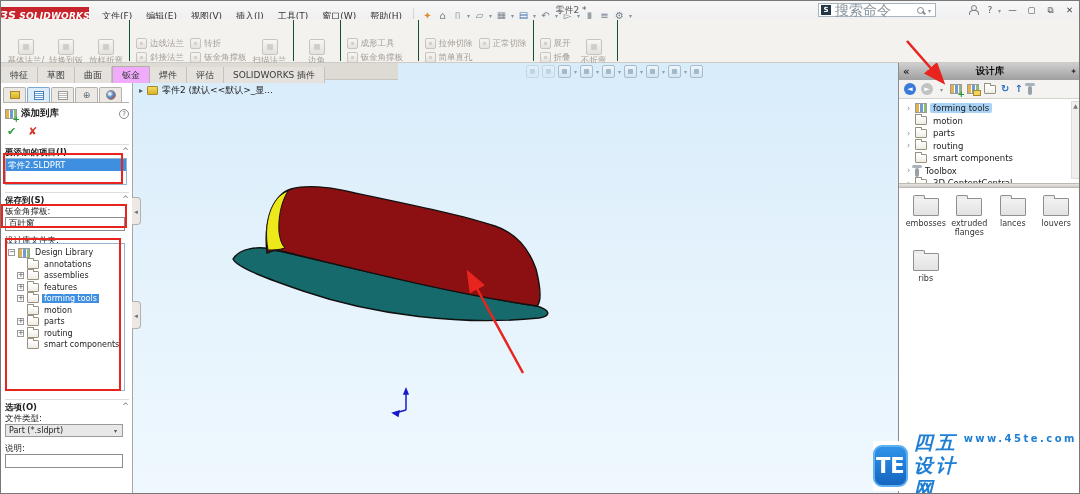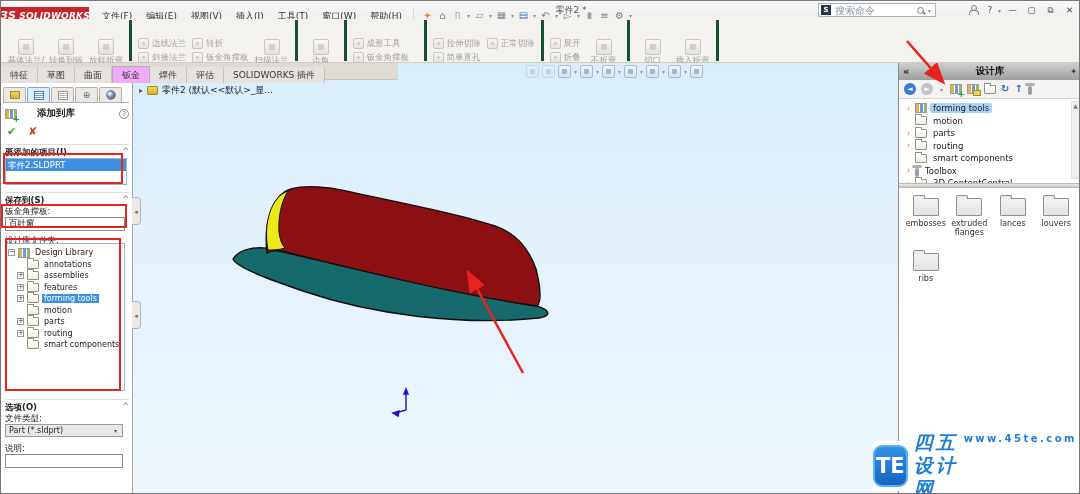--- a/index.html
+++ b/index.html
@@ -14,34 +14,34 @@
   .menu{font-size:9px;color:#333;padding:0 7px;line-height:18px;cursor:default;}
   .qa{display:flex;align-items:center;margin-left:4px;border-left:1px solid #d8d6d3;padding-left:6px;}
   .qab{font-size:10px;color:#76828e;width:15px;text-align:center;line-height:16px;}
   .qa-pin{color:#e08a2d;}
   .qa-print{color:#3a6fb0;}
   .qa-rebuild{color:#9aa2aa;}
   .dd{font-size:6px;color:#8a939c;width:7px;text-align:center;}
   .doc-title{position:absolute;left:505px;top:0;width:130px;text-align:center;font-size:9px;color:#555;line-height:18px;}
   .search{position:absolute;right:145px;top:2px;width:118px;height:14px;background:#fff;border:1px solid #aab4bc;display:flex;align-items:center;padding:0 2px;gap:2px;}
   .swbadge{width:10px;height:10px;background:#253746;color:#fff;font-size:7px;font-weight:bold;text-align:center;line-height:10px;flex:none;}
-  .search input{border:none;outline:none;flex:1;min-width:0;font-size:10px;color:#444;background:transparent;}
+  .search input{border:none;outline:none;flex:1;min-width:0;font-size:14px;color:#444;background:transparent;}
   .search input::placeholder{color:#8a949c;}
   .lens{width:7px;height:7px;border:1.5px solid #7d8a94;border-radius:50%;position:relative;flex:none;}
   .lens::after{content:"";position:absolute;width:4px;height:1.5px;background:#7d8a94;transform:rotate(45deg);right:-3px;bottom:-1px;}
   .winctl{position:absolute;right:2px;top:0;height:18px;display:flex;align-items:center;}
   .person{width:10px;height:10px;position:relative;margin-right:6px;}
   .person::before{content:"";position:absolute;left:3px;top:0;width:4px;height:4px;border:1px solid #7a828a;border-radius:50%;}
   .person::after{content:"";position:absolute;left:1px;top:5px;width:8px;height:4px;border:1px solid #7a828a;border-bottom:none;border-radius:4px 4px 0 0;}
   .helpbtn{font-size:9px;color:#555;width:12px;text-align:center;}
   .winbtn{font-size:8.5px;color:#444;width:19px;text-align:center;line-height:18px;}
 
   
   .ribbon{position:absolute;left:0;top:18px;width:1080px;height:44px;background:#f4f2ef;border-bottom:1px solid #cfccc8;display:flex;align-items:stretch;padding:1px 0 1px 2px;}
-  .rb-group{display:flex;gap:2px;padding:17px 4px;border-right:3px solid #14532d;align-items:flex-start;}
+  .rb-group{display:flex;gap:2px;padding:17px 4px;border-right:1px solid #14532d;align-items:flex-start;}
   .rb-col{display:flex;flex-direction:column;gap:1px;}
   .rb-row{display:flex;gap:2px;}
   .rb-small{display:flex;align-items:center;gap:3px;height:13px;padding:0 2px;}
   .rb-lbl{font-size:8.5px;color:#a49e96;white-space:nowrap;line-height:9px;}
   .mini-ic{width:11px;height:11px;border:1px solid #c9c4bd;background:linear-gradient(#f6f5f3,#e6e3de);border-radius:2px;position:relative;flex:none;}
   .mini-ic::after{content:"";position:absolute;inset:3px;background:#d3cec7;border-radius:1px;}
   .rb-large{width:38px;display:flex;flex-direction:column;align-items:center;padding-top:2px;gap:1px;}
   .rb-large .rb-lbl{white-space:normal;text-align:center;}
   .big-ic{width:16px;height:16px;border:1px solid #c9c4bd;background:linear-gradient(#f7f6f4,#e4e1dc);border-radius:2px;position:relative;flex:none;}
   .big-ic::after{content:"";position:absolute;inset:4px;background:#d3cec7;border-radius:1px;}
@@ -67,21 +67,21 @@
   
   .leftpane{position:absolute;left:0;top:79px;width:132px;height:415px;background:#fff;border-right:1px solid #a9a6a2;z-index:3;font-size:8.5px;color:#222;}
   .pmtabs{position:absolute;left:2px;top:7px;display:flex;gap:1px;border-bottom:1px solid #b5b1ac;width:126px;padding-bottom:0;}
   .pmtab{width:23px;height:15px;border:1px solid #b5b1ac;border-bottom:none;background:#ece9e5;display:flex;align-items:center;justify-content:center;border-radius:2px 2px 0 0;}
   .pmtab.active{background:#dcecfa;border-color:#7aa7d6;}
   .pm-part{width:10px;height:8px;background:linear-gradient(#f0d558,#d8b428);border:1px solid #a8882a;}
   .pm-pm{width:10px;height:9px;border:1px solid #4a80b8;background:repeating-linear-gradient(#fff 0 1px,#6ba0d8 1px 2px);}
   .pm-cfg{width:10px;height:9px;border:1px solid #9a9a9a;background:repeating-linear-gradient(#fff 0 1px,#b8b8b8 1px 2px);}
   .pm-dim{font-size:9px;color:#5a6a7a;line-height:9px;}
   .pm-disp{width:10px;height:10px;border-radius:50%;background:radial-gradient(circle at 35% 35%,#f4f4f4 10%,#4a90d9 45%,#c8452f 80%);border:1px solid #888;}
-  .pmhead{position:absolute;left:4px;top:27px;width:124px;display:flex;align-items:center;gap:20px;font-weight:bold;font-size:9.5px;}
+  .pmhead{position:absolute;left:4px;top:27px;width:124px;display:flex;align-items:center;gap:4px;font-weight:bold;font-size:9.5px;}
   .helpq{margin-left:auto;width:10px;height:10px;border:1px solid #8a8a8a;border-radius:50%;color:#6a6a6a;font-size:7px;line-height:9px;text-align:center;font-weight:normal;}
   .confirm{position:absolute;left:6px;top:45px;display:flex;gap:12px;font-size:11px;}
   .okmark{color:#2e9e3e;} .xmark{color:#d43c2c;}
   .sect{position:absolute;left:4px;width:124px;display:flex;font-weight:bold;font-size:8.5px;border-top:1px solid #e0ddd9;padding-top:2px;}
   .chev{margin-left:auto;color:#777;font-weight:normal;font-size:8px;}
   .listbox{position:absolute;left:4px;top:78px;width:122px;height:27px;border:1px solid #97b4cf;background:#fff;}
   .listitem{height:12px;line-height:12px;background:var(--sel);color:#fff;padding:0 2px;font-size:8.5px;white-space:nowrap;overflow:hidden;}
   .lbl{position:absolute;left:4px;font-size:8.5px;color:#222;}
   .tinput{position:absolute;left:4px;width:120px;height:14px;border:1px solid #8c8c8c;background:#fff;font-size:8.5px;padding:0 3px;color:#111;outline:none;}
   .treebox{position:absolute;left:4px;top:163px;width:120px;height:148px;border:1px solid #97b4cf;background:#fff;overflow:hidden;padding-top:3px;}
@@ -321,30 +321,20 @@
               <span class="mini-ic"></span>
               <span class="rb-lbl">展平</span>
             </div>
           </div>
         </div>
         <div class="rb-large">
           <span class="big-ic"></span>
           <span class="rb-lbl">不折弯</span>
         </div>
       </div>
-      <div class="rb-group">
-        <div class="rb-large">
-          <span class="big-ic"></span>
-          <span class="rb-lbl">切口</span>
-        </div>
-        <div class="rb-large">
-          <span class="big-ic"></span>
-          <span class="rb-lbl">插入折弯</span>
-        </div>
-      </div>
     </div>
 
   <div class="viewport">
     <svg width="765" height="432" viewBox="0 0 765 432" style="position:absolute;left:0;top:0;">
       <path d="M100,196 C106,186 124,182 142,187 C230,208 330,232 404,243 C417,247 419,253 406,255 C330,263 240,252 170,228 C138,217 104,205 100,196 Z" stroke="#111" stroke-width="1.4" fill="#176a6c"></path>
       <path d="M134,190 C130,158 141,131 158,126 C176,121 198,124 222,130 C284,143 332,153 362,163 C383,170 396,186 403,206 C407,222 409,238 404,243 C320,231 226,207 148,188 C143,187 138,188 134,190 Z" stroke="#111" stroke-width="1.4" fill="#8c1011"></path>
       <path d="M135,187 C130,160 138,134 155,128 C148,139 145,155 146,169 C147,177 149,182 152,185 C146,187 140,187 135,187 Z" stroke="#111" stroke-width="1" fill="#ece819"></path>
       <g stroke="#1a1acc" stroke-width="1.5" fill="#1a1acc">
         <line x1="273" y1="328" x2="273" y2="347"></line>
         <line x1="273" y1="347" x2="262" y2="350"></line>

